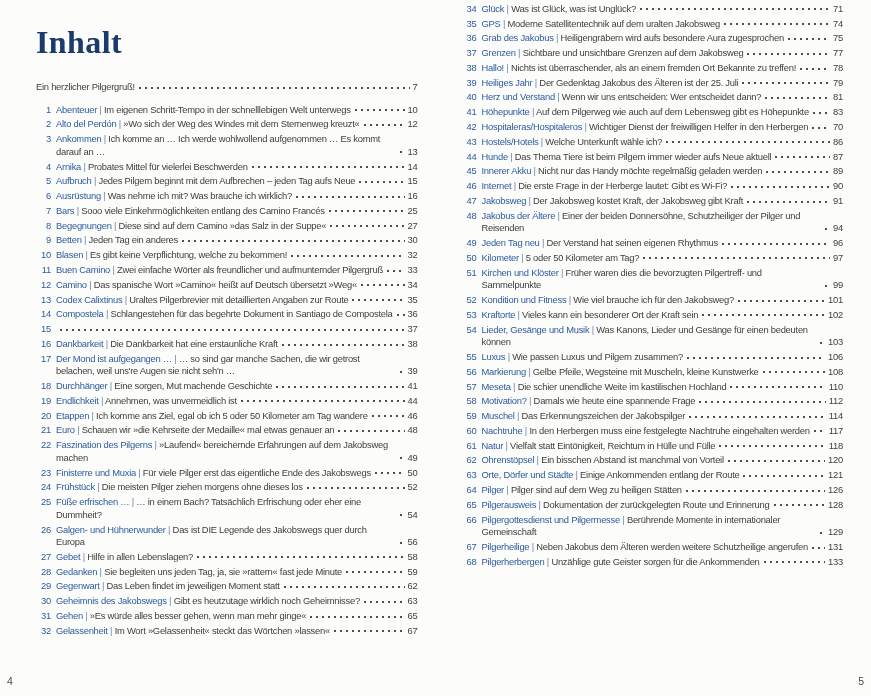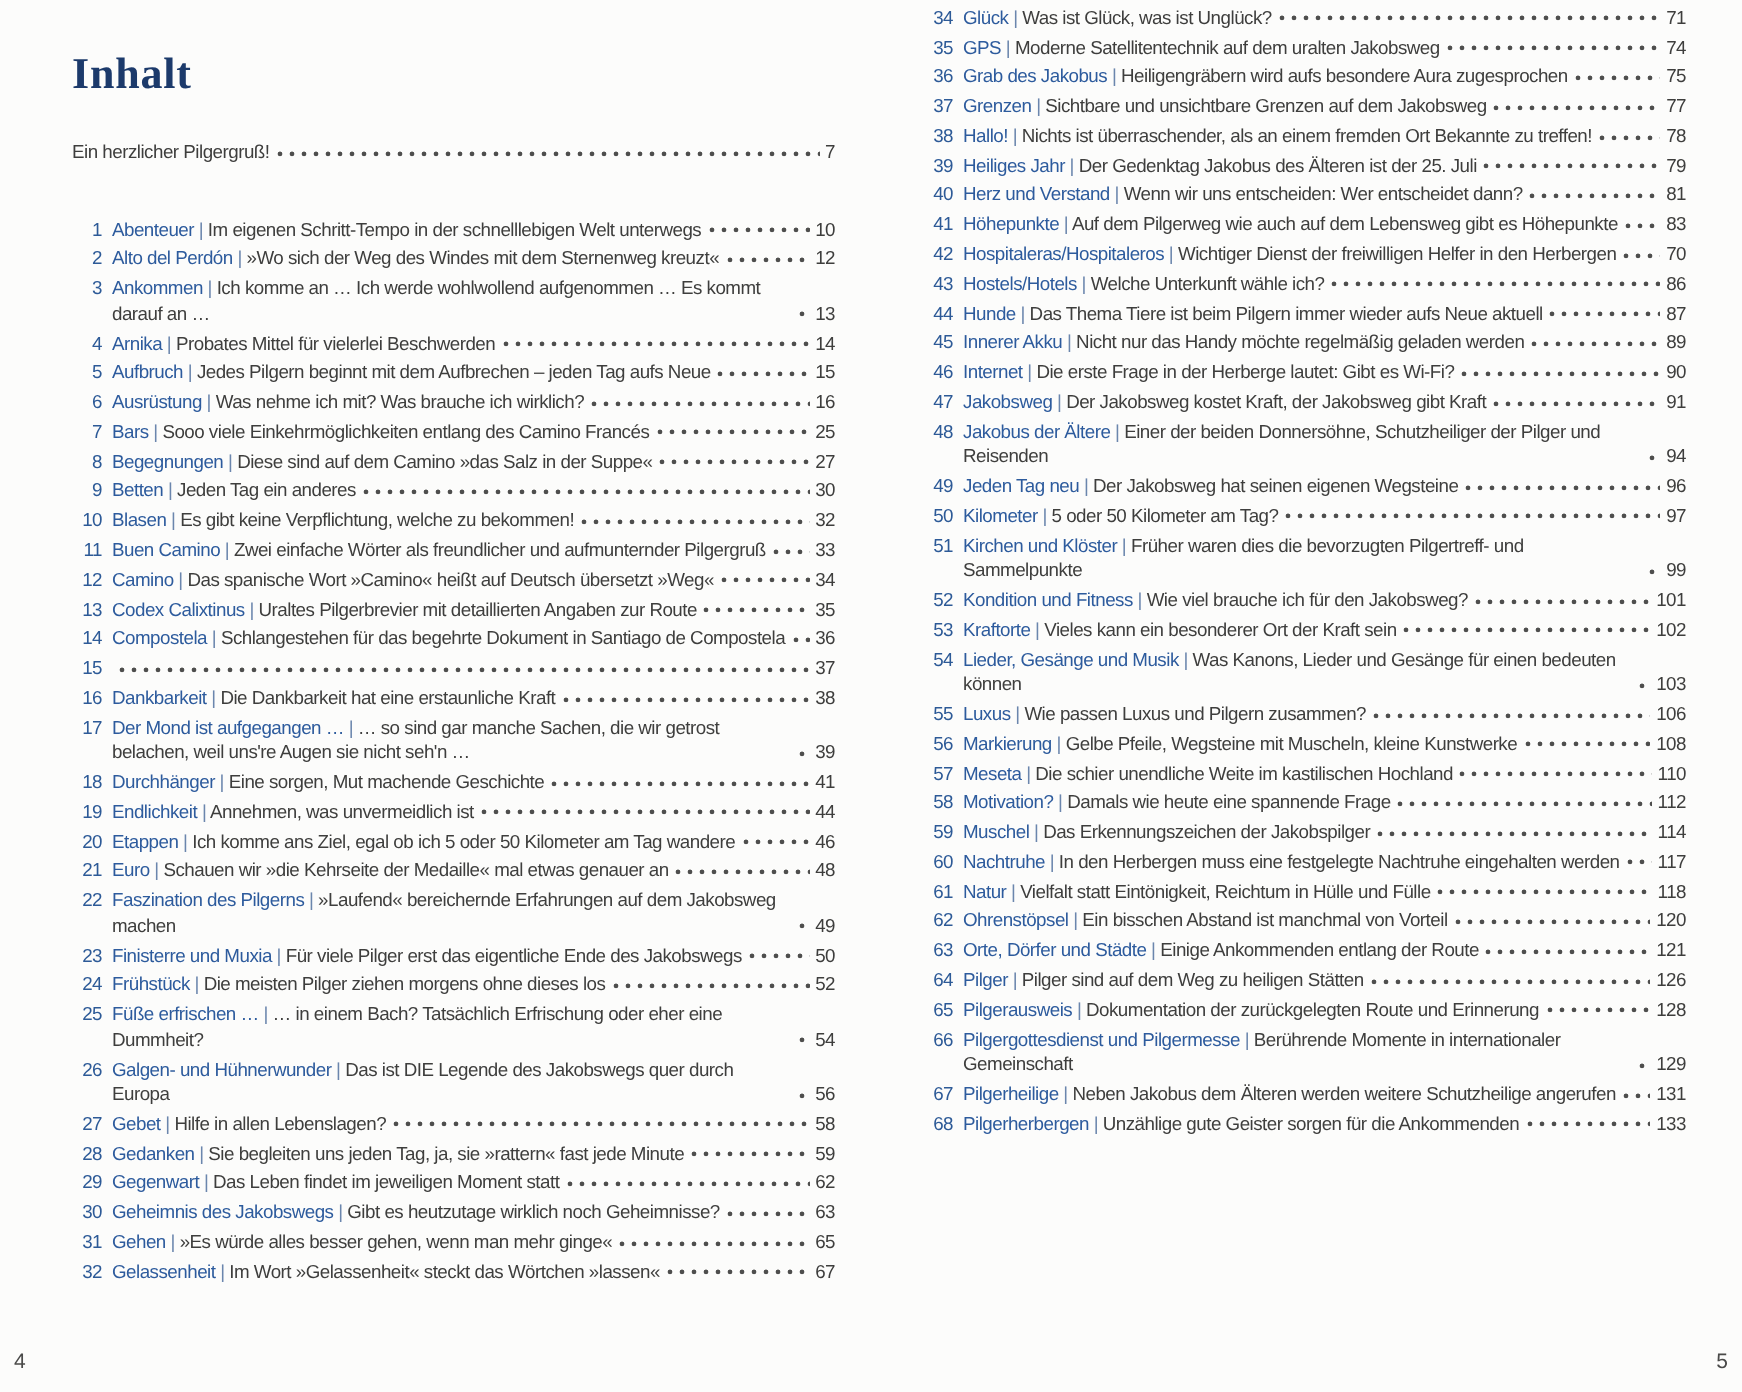--- a/index.html
+++ b/index.html
@@ -11,21 +11,21 @@
     overflow:hidden;
   }
   .spread {
     position:absolute; inset:0;
     background:#fcfcfb;
   }
   .content { padding:24px 28px 0 36px; }
   .title {
     font-family:"Liberation Serif", serif;
     font-weight:700;
-    font-size:22px;
+    font-size:32px;
     letter-spacing:0.4px;
     color:#1c3a6b;
     margin-bottom:20px;
   }
   .columns { display:flex; gap:44px; align-items:flex-start; }
   .col { flex:1 1 0; min-width:0; }
   .col-right { padding-top:16px; }
   
   .col-right { margin-top:-52px; }
 
@@ -55,21 +55,21 @@
     margin:0 3px 2px 3px;
     background-image:radial-gradient(circle at 2px 55%, #4e4e4d 1px, transparent 1.35px);
     background-size:6px 9px;
     background-repeat:repeat-x;
   }
   .toc-entry .pg {
     flex:0 0 auto;
     align-self:flex-end;
     color:#3e3e3d;
   }
-  .toc-entry.intro { margin-bottom:26px;justify-content:flex-end; }
+  .toc-entry.intro { margin-bottom:10px;justify-content:flex-end; }
   .toc-entry.intro .txt { color:#3e3e3d; }
 
   .folio {
     position:absolute;
     bottom:9px;
     font-size:10.5px;
     color:#4a4a49;
   }
   .folio-left { left:7px; }
   .folio-right { right:7px; }
@@ -373,21 +373,21 @@
               <span class="pg">91</span>
             </div>
             <div class="toc-entry">
               <span class="num">48</span>
               <span class="txt"><span class="kw">Jakobus der Ältere</span><span class="sep"> | </span><span class="desc">Einer der beiden Donnersöhne, Schutzheiliger der Pilger und Reisenden</span></span>
               <span class="leader"></span>
               <span class="pg">94</span>
             </div>
             <div class="toc-entry">
               <span class="num">49</span>
-              <span class="txt"><span class="kw">Jeden Tag neu</span><span class="sep"> | </span><span class="desc">Der Jakobsweg hat seinen eigenen Wegsteine</span></span>
+              <span class="txt"><span class="kw">Jeden Tag neu</span><span class="sep"> | </span><span class="desc">Der Verstand hat seinen eigenen Rhythmus</span></span>
               <span class="leader"></span>
               <span class="pg">96</span>
             </div>
             <div class="toc-entry">
               <span class="num">50</span>
               <span class="txt"><span class="kw">Kilometer</span><span class="sep"> | </span><span class="desc">5 oder 50 Kilometer am Tag?</span></span>
               <span class="leader"></span>
               <span class="pg">97</span>
             </div>
             <div class="toc-entry">

